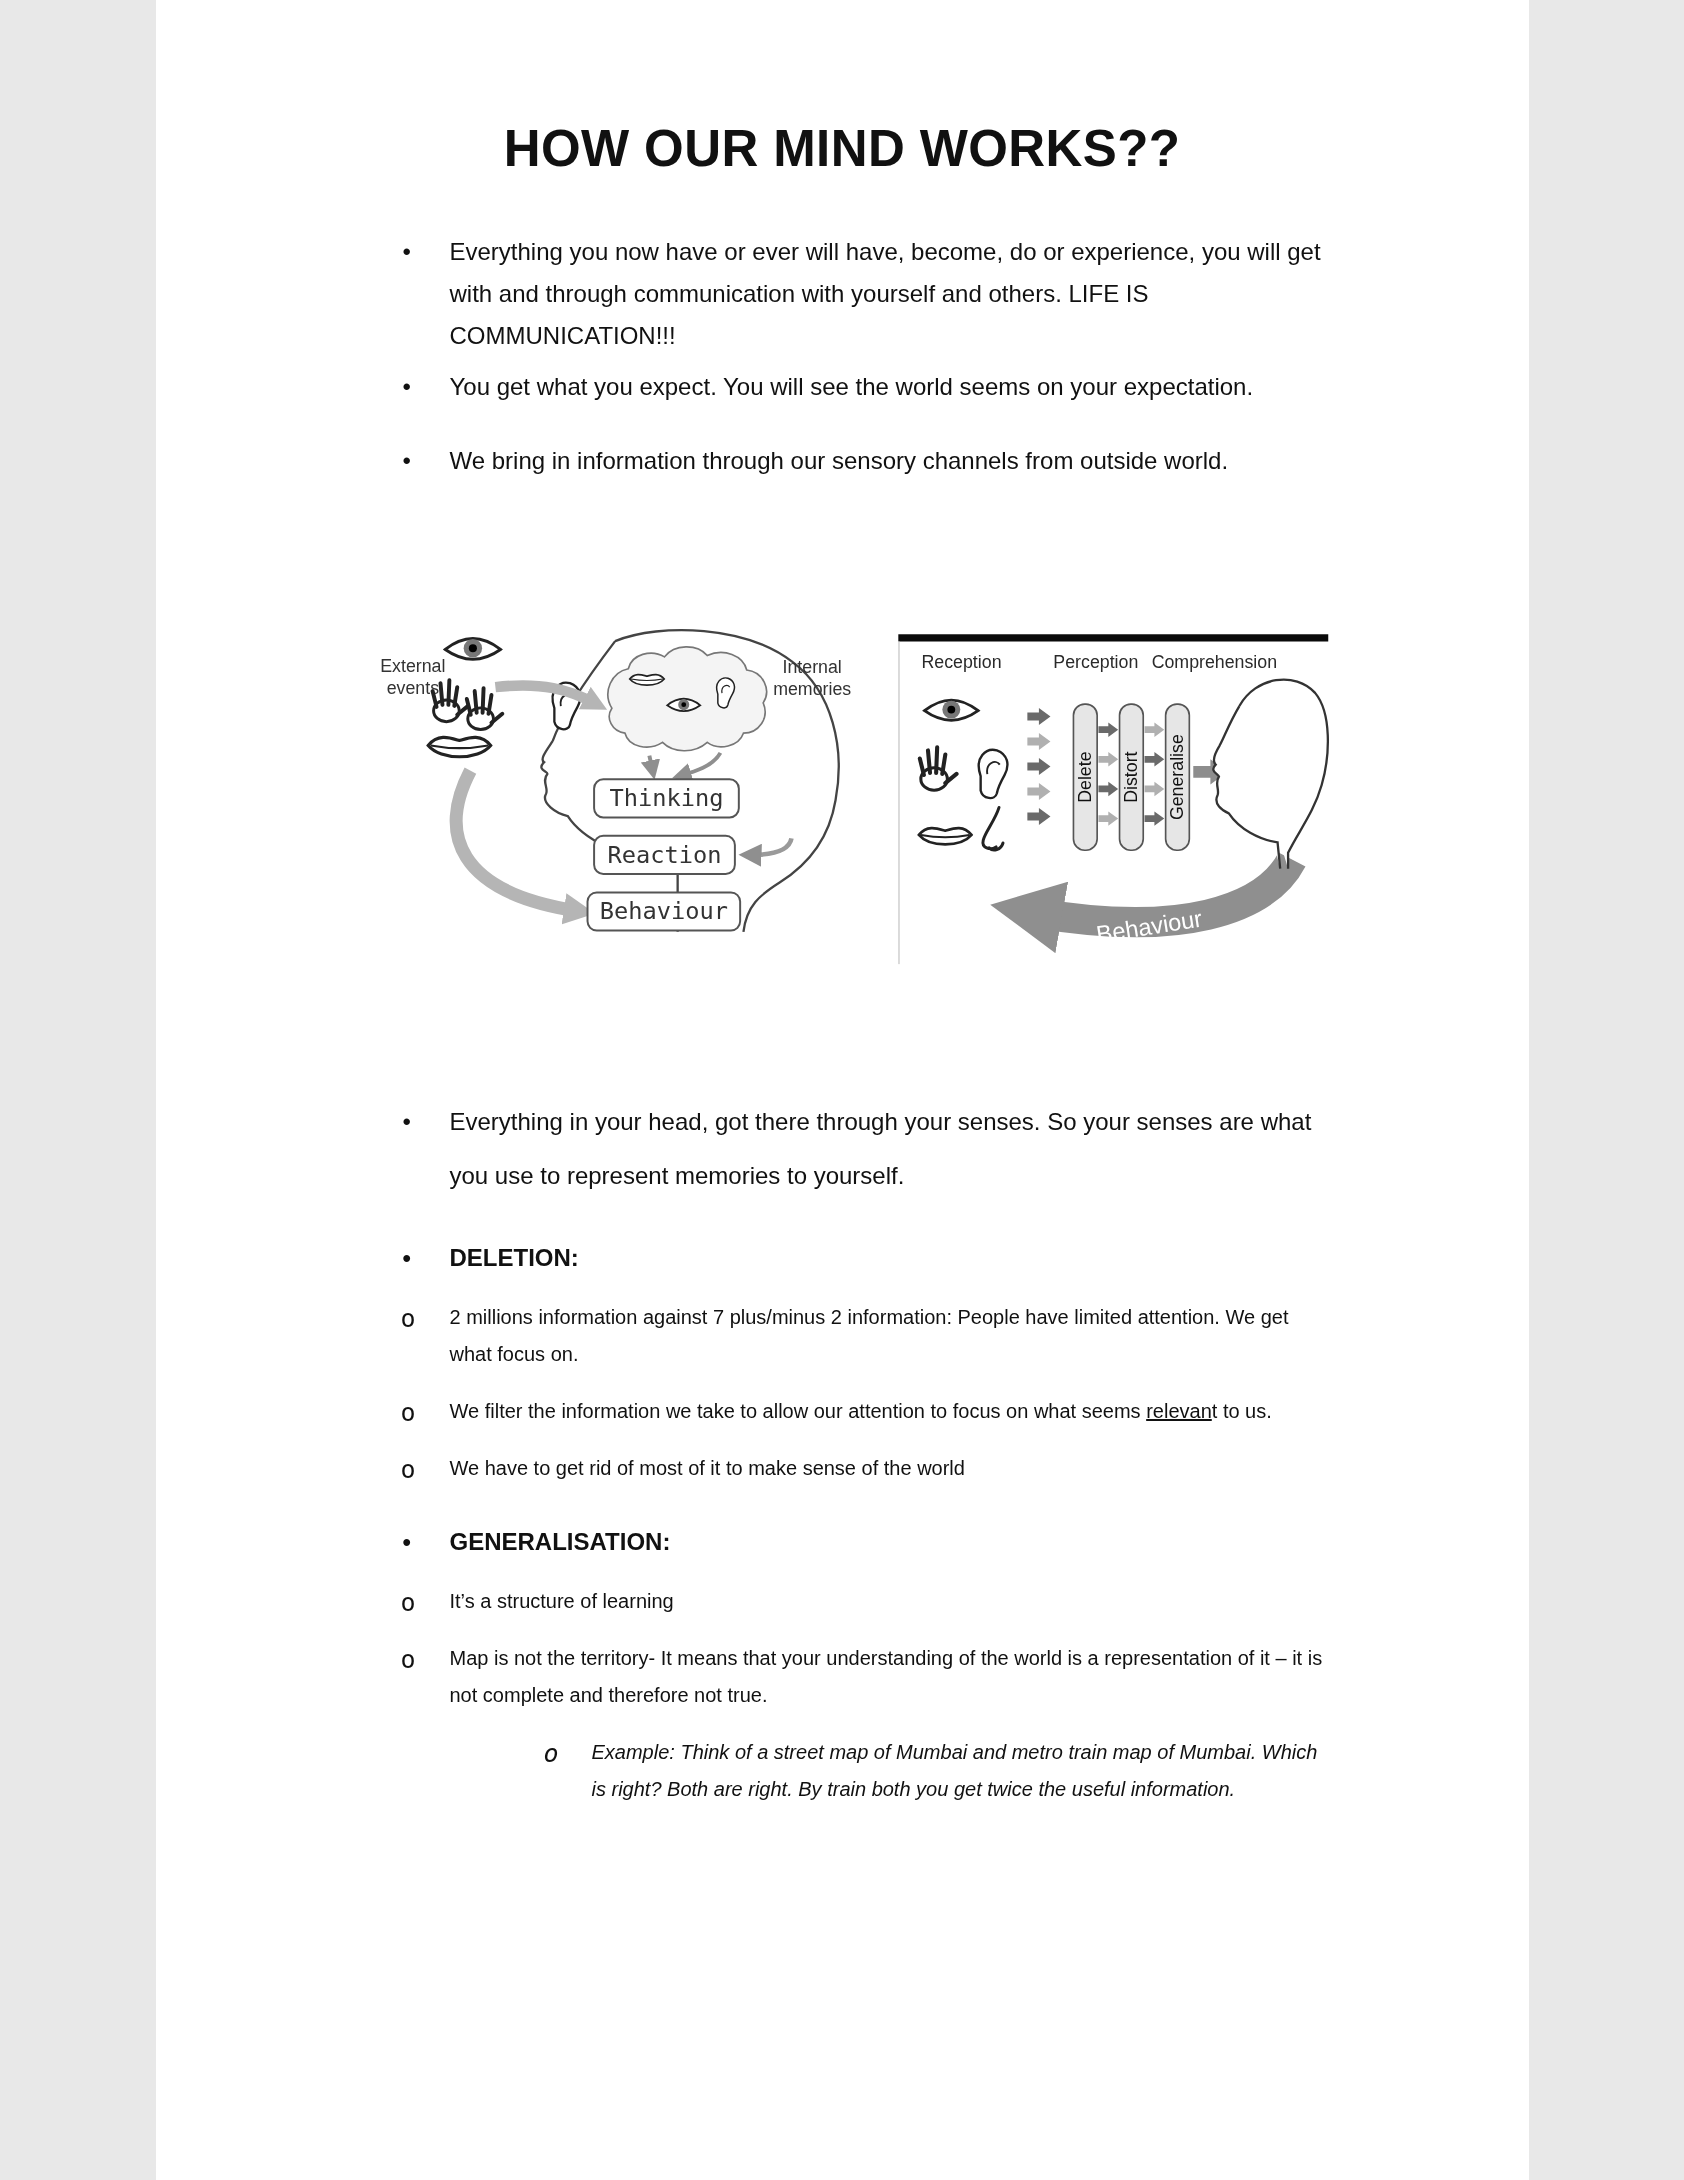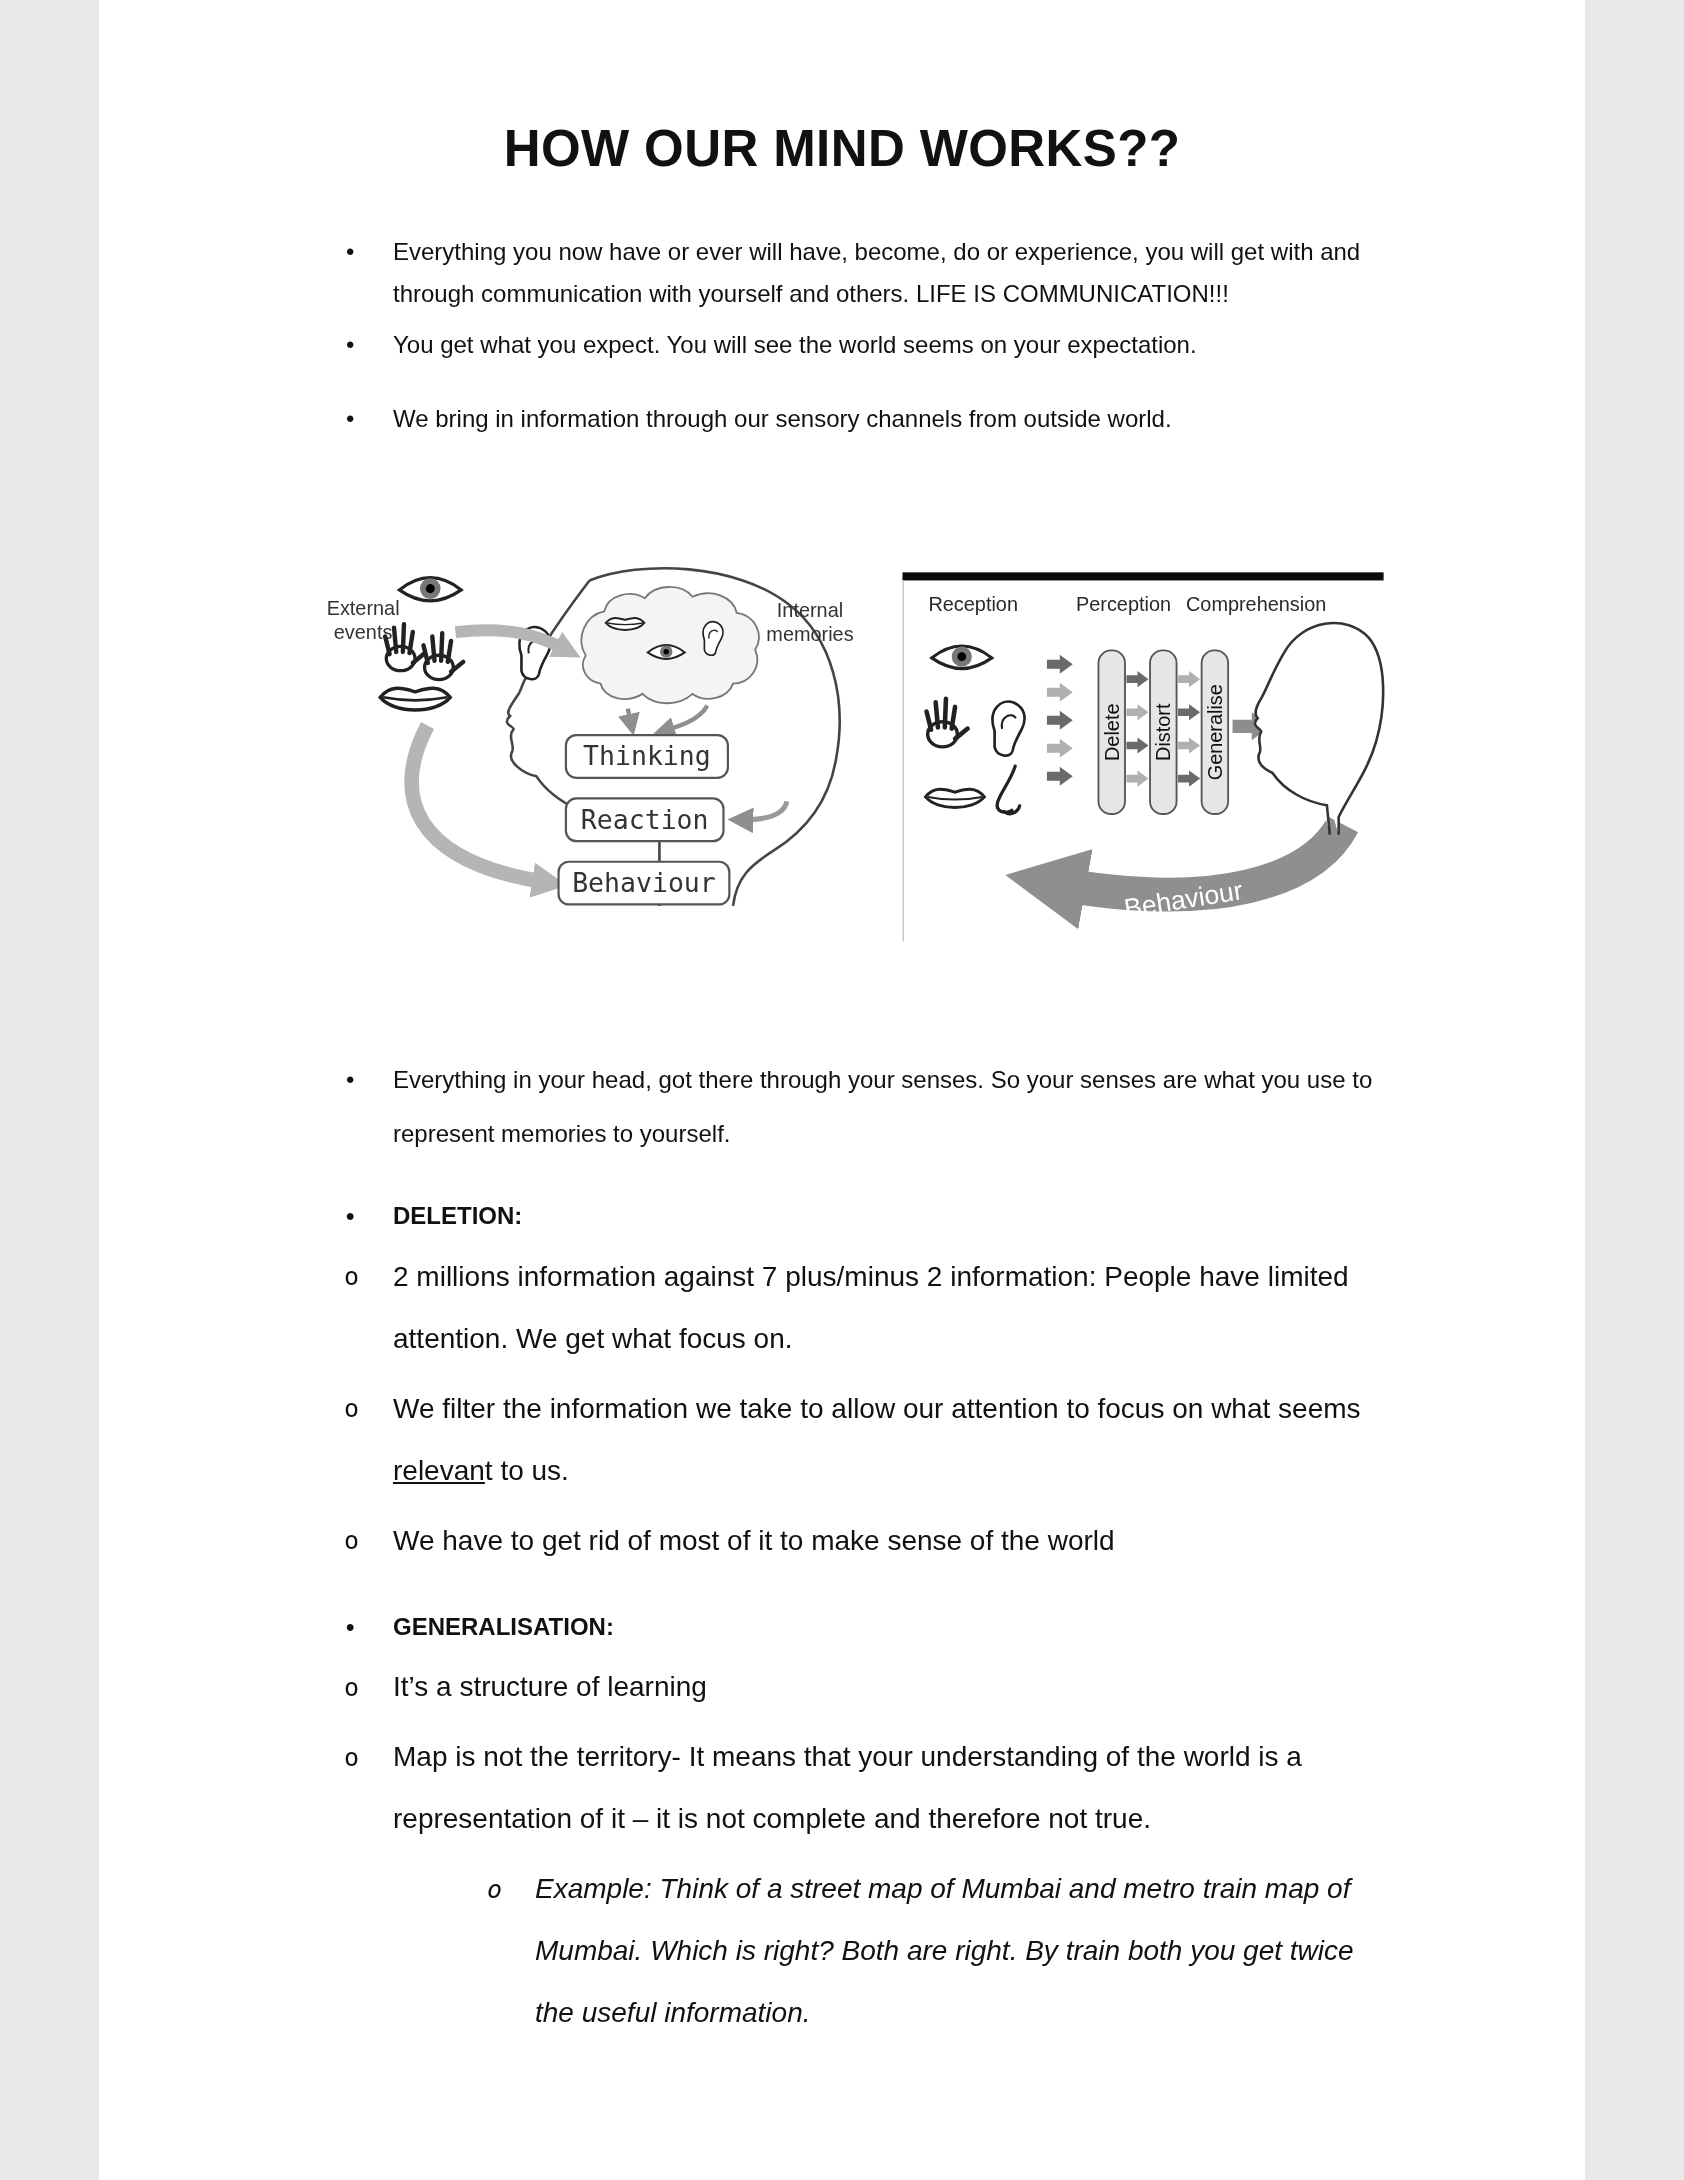--- a/index.html
+++ b/index.html
@@ -1,35 +1,35 @@
 <!DOCTYPE html>
 <html style="font-size:13.6px"><head>
 <meta charset="utf-8">
 <style>
   html,body { margin:0; padding:0; background:#e8e8e8; }
   .doc {
-    width:1486px; height:2181px; background:#ffffff; margin:0 auto;
+    width:1373px; height:2181px; background:#ffffff; margin:0 auto;
     box-sizing:border-box; padding:119px 196px 0 196px;
     font-family:"Liberation Sans", sans-serif; color:#111; overflow:hidden;
   }
   .title { font-size:51px; font-weight:bold; text-align:center; margin:0; letter-spacing:0.4px; }
   .subtitle { font-size:31.5px; font-weight:bold; text-align:center; margin-top:60px; }
 
   .bullets { margin-top:53px; }
   .b { position:relative; padding-left:98px; font-size:24px; line-height:42px; margin-bottom:8.5px; }
   .b::before { content:"\2022"; position:absolute; left:51px; top:0; }
   .bh { font-weight:bold; }
   .gap { height:24px; }
 
   .figures { display:flex; gap:32px; margin-top:98px; align-items:flex-start; }
 
   .senses { margin-top:72px; line-height:54px; }
 
   .section { margin-top:34px; }
-  .o { position:relative; padding-left:98px; font-size:28px; line-height:62px; margin-top:8px; }
+  .o { position:relative; padding-left:98px; font-size:20px; line-height:37px; margin-top:20px; }
   .o::before { content:"o"; position:absolute; left:49px; top:0.9px;
                font-family:"DejaVu Sans Mono", monospace; font-size:25px; }
   .o2 { padding-left:240px; font-style:italic; }
   .o2::before { left:192px; }
   .u { text-decoration:underline; }
 
   
   .figlabel { font-size:27px; line-height:33px; color:#333; text-align:center; }
   .boxtext  { font-family:"DejaVu Sans Mono", monospace; font-size:36px; fill:#333; }
   .hdr      { font-family:"Liberation Sans", sans-serif; font-size:27px; fill:#2a2a2a; }

